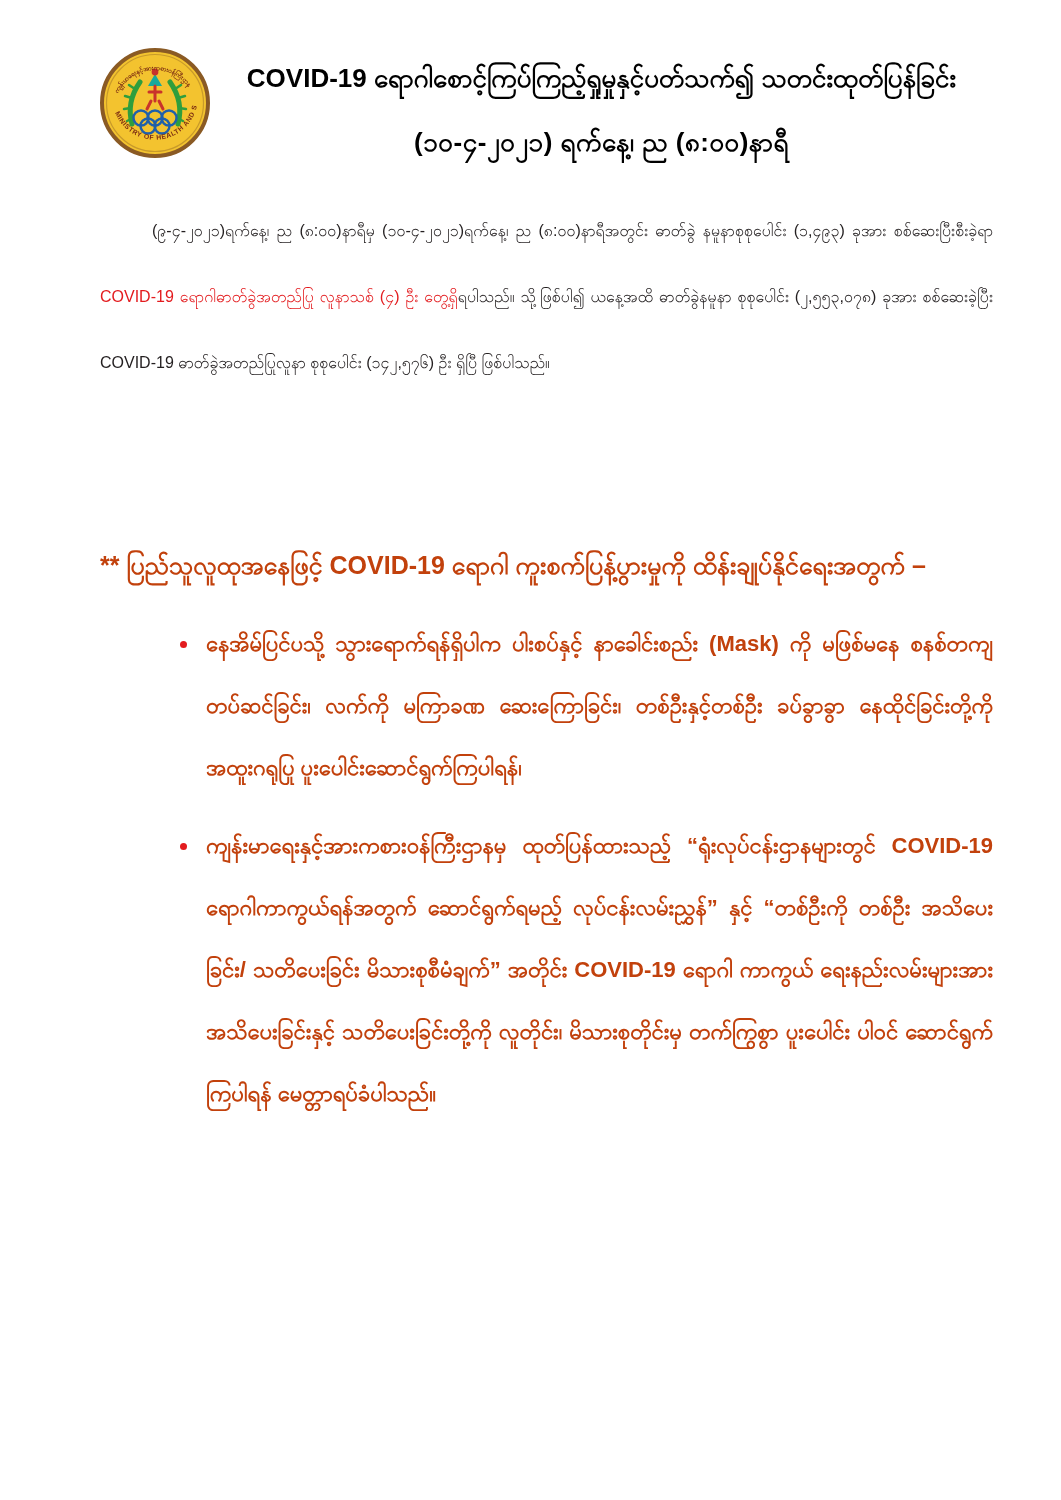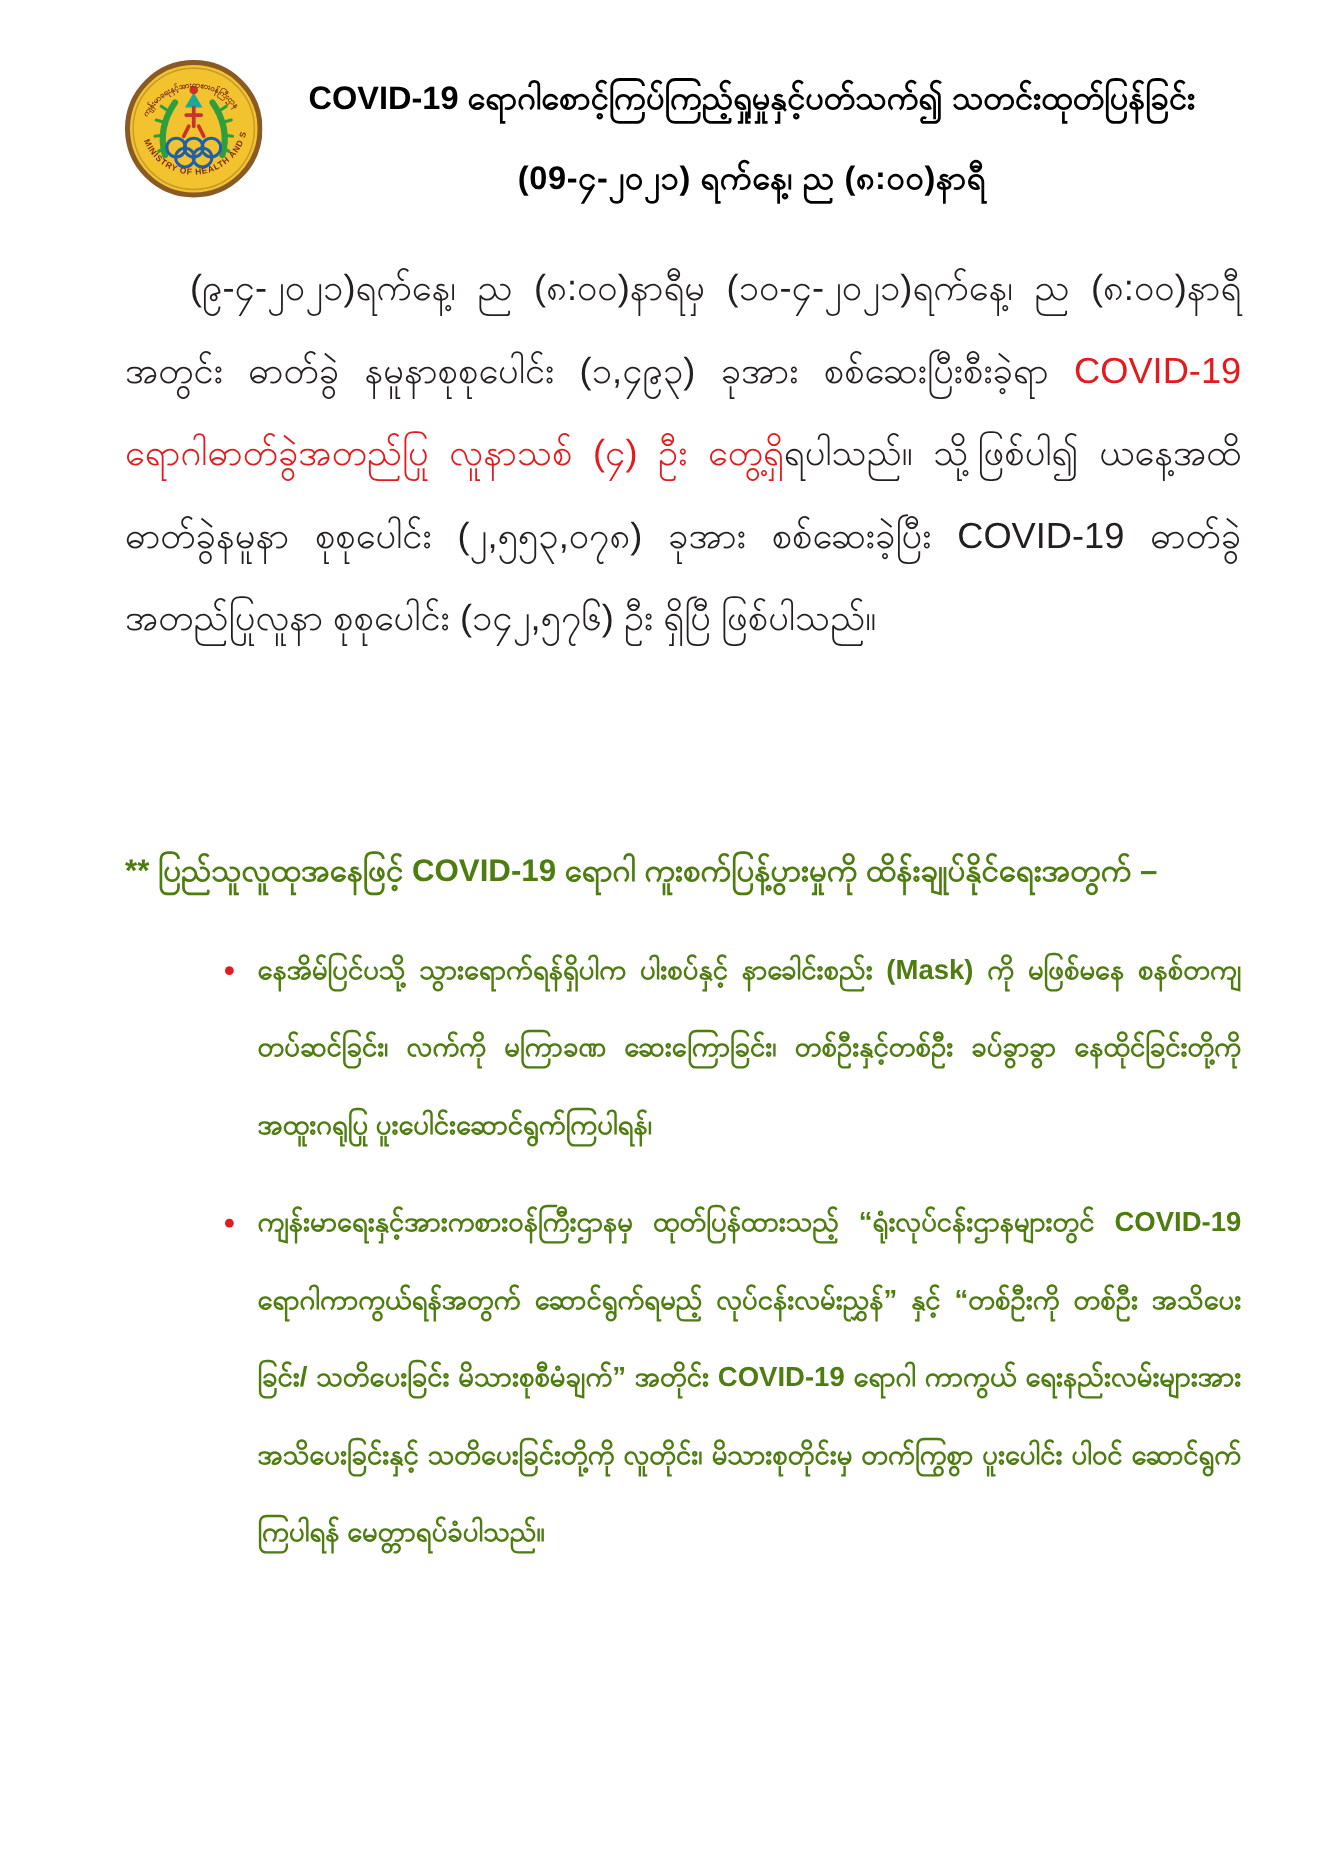--- a/index.html
+++ b/index.html
@@ -30,31 +30,31 @@
     font-weight: bold;
     font-size: 26px;
     color: #000000;
     padding-top: 16px;
   }
   .title-line1 { line-height: 1.25; }
   .title-line2 { margin-top: 30px; letter-spacing: 0.5px; }
 
   .body-block {
     margin-top: 34px;
-    font-size: 29px;
+    font-size: 16px;
     line-height: 66px;
     text-align: justify;
     color: #231f20;
   }
   .para { text-indent: 52px; }
   .red { color: #e31b1e; }
 
   .advisory {
     margin-top: 152px;
-    color: #4d7c0f;
+    color: #c2410c;
     font-weight: bold;
   }
   .advisory-heading {
     font-size: 25px;
     line-height: 1.4;
     text-align: left;
   }
   .advisory-list {
     list-style: disc;
     margin-top: 30px;
@@ -107,21 +107,21 @@
         <text font-size="6.5" fill="#7b2c12" font-weight="bold">
           <textPath href="#arcTop" startOffset="8%">ကျန်းမာရေးနှင့်အားကစားဝန်ကြီးဌာန</textPath>
         </text>
         <text font-size="6.8" fill="#7b2c12" font-weight="bold" letter-spacing="0.6">
           <textPath href="#arcBottom" startOffset="6%">MINISTRY OF HEALTH AND SPORTS</textPath>
         </text>
       </svg>
     </div>
     <div class="titles">
       <div class="title-line1">COVID-19 ရောဂါစောင့်ကြပ်ကြည့်ရှုမှုနှင့်ပတ်သက်၍ သတင်းထုတ်ပြန်ခြင်း</div>
-      <div class="title-line2">(09-၄-၂၀၂၁) ရက်နေ့၊ ည  (၈:၀၀)နာရီ</div>
+      <div class="title-line2">(၁၀-၄-၂၀၂၁) ရက်နေ့၊ ည  (၈:၀၀)နာရီ</div>
     </div>
   </div>
 
   <div class="body-block">
     <p class="para"><span>(၉-၄-၂၀၂၁)ရက်နေ့၊ ည (၈:၀၀)နာရီမှ (၁၀-၄-၂၀၂၁)ရက်နေ့၊ ည (၈:၀၀)နာရီအတွင်း ဓာတ်ခွဲ နမူနာစုစုပေါင်း (၁,၄၉၃) ခုအား စစ်ဆေးပြီးစီးခဲ့ရာ </span><span class="red">COVID-19 ရောဂါဓာတ်ခွဲအတည်ပြု လူနာသစ် (၄) ဦး တွေ့ရှိ</span><span>ရပါသည်။ သို့ဖြစ်ပါ၍ ယနေ့အထိ ဓာတ်ခွဲနမူနာ စုစုပေါင်း (၂,၅၅၃,၀၇၈) ခုအား စစ်ဆေးခဲ့ပြီး COVID-19 ဓာတ်ခွဲအတည်ပြုလူနာ စုစုပေါင်း (၁၄၂,၅၇၆) ဦး ရှိပြီ ဖြစ်ပါသည်။</span></p>
   </div>
 
   <div class="advisory">
     <div class="advisory-heading">** ပြည်သူလူထုအနေဖြင့် COVID-19 ရောဂါ ကူးစက်ပြန့်ပွားမှုကို ထိန်းချုပ်နိုင်ရေးအတွက် –</div>
     <ul class="advisory-list">

